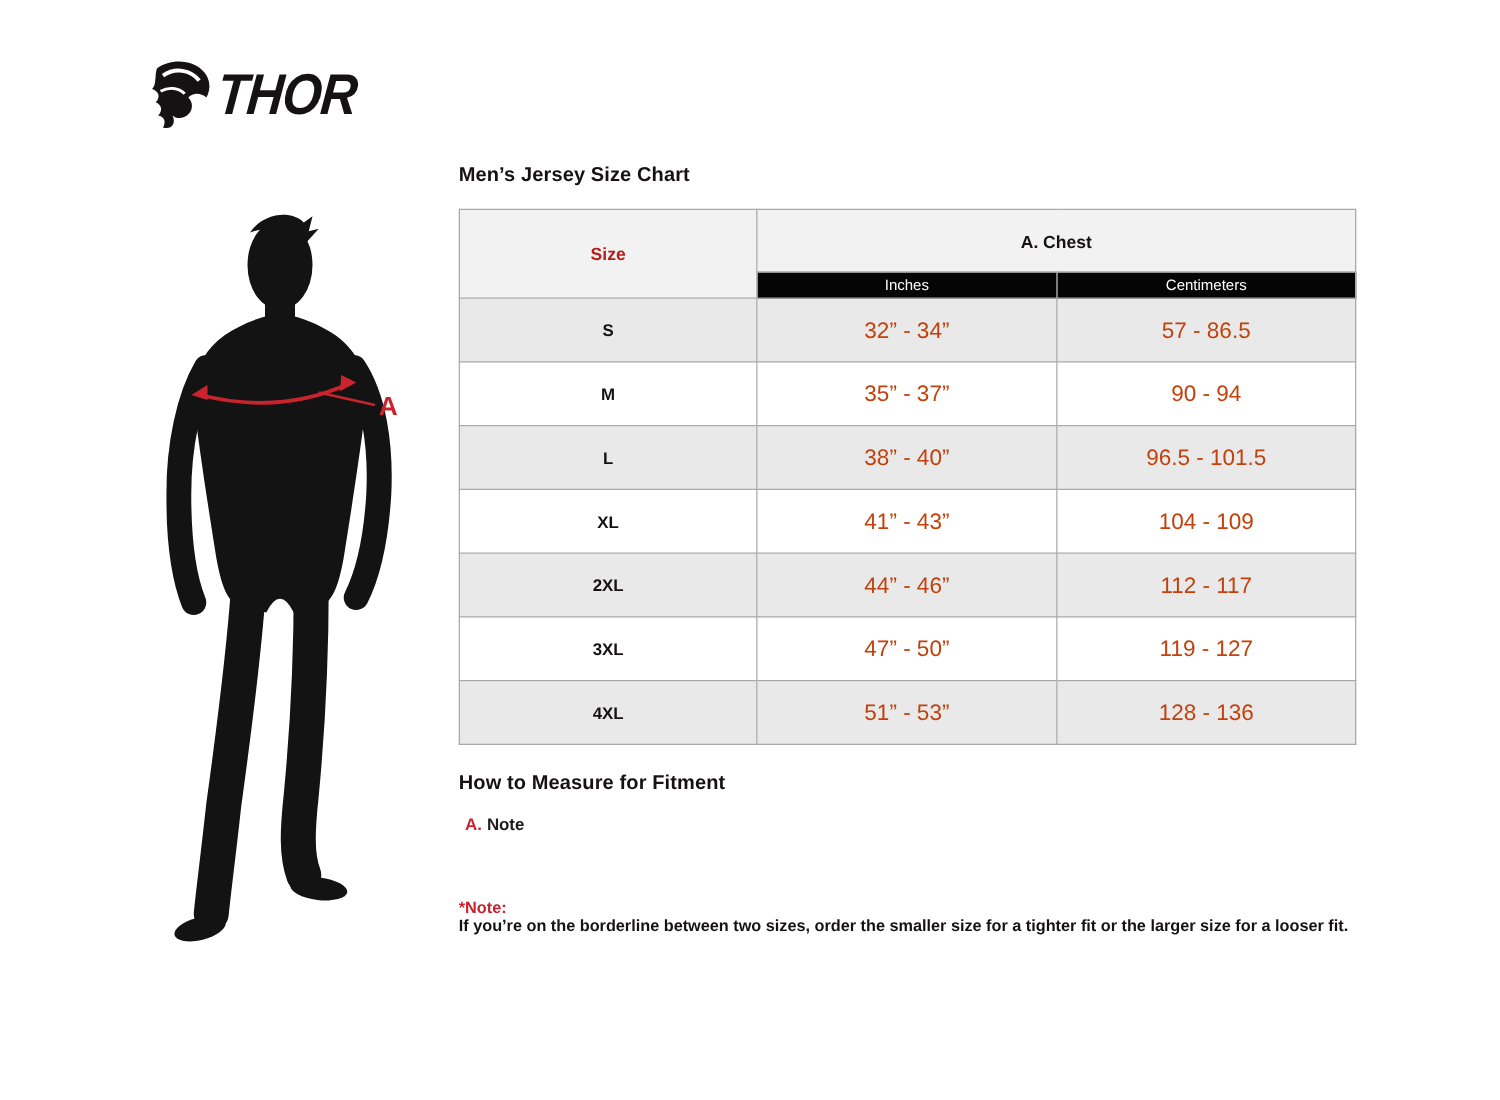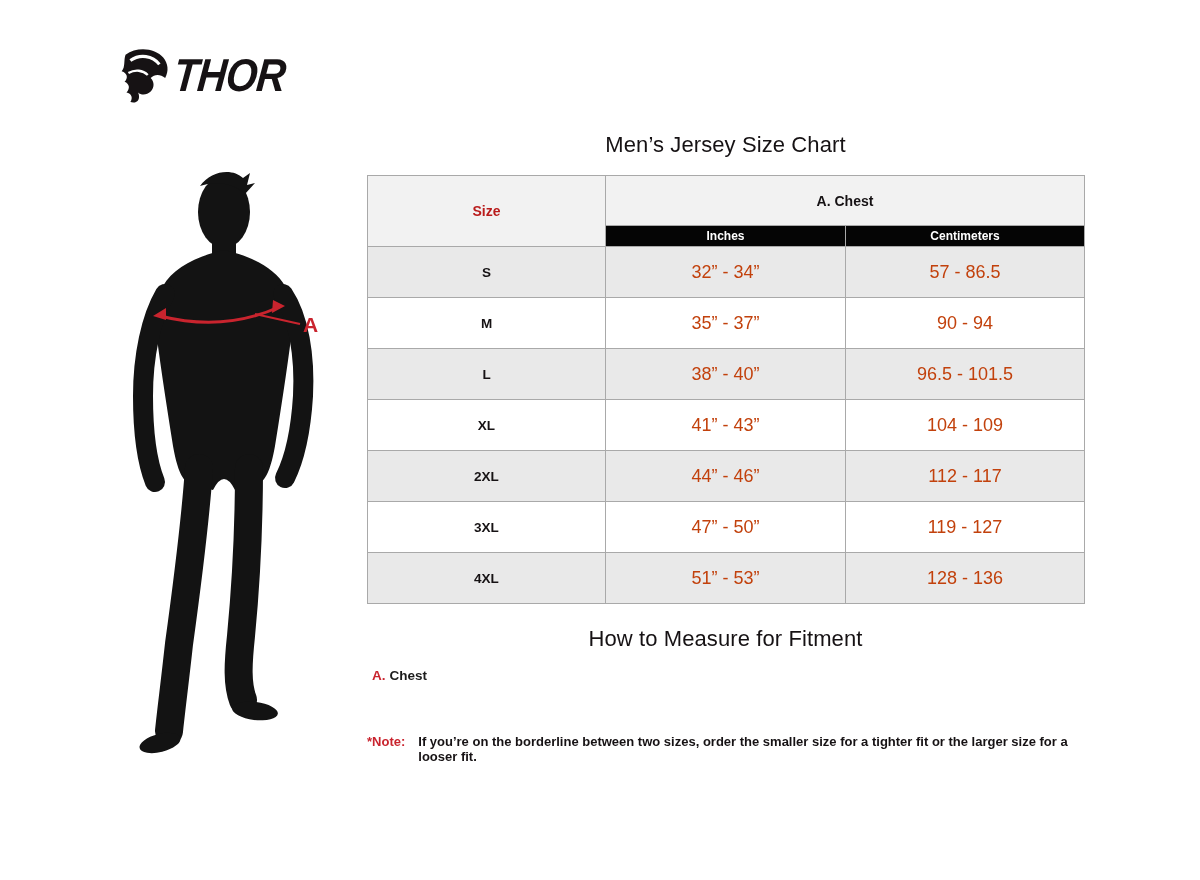--- a/index.html
+++ b/index.html
@@ -12,45 +12,45 @@
   .wordmark { font-size:46px; font-weight:bold; font-style:italic;
     letter-spacing:-1px; color:#161214;
     transform:scaleX(.88) skewX(-6deg); transform-origin:left center;
     margin-left:4px; line-height:1; }
 
   
   .figure { left:133px; top:166px; }
 
   
   .main { left:367px; top:132px; width:717px; }
-  .section-title { font-size:22px; font-weight:normal; color:#161214; letter-spacing:.1px;text-align:center; }
+  .section-title { font-size:16px; font-weight:bold; color:#161214; letter-spacing:.1px; }
 
   table.sizes { border-collapse:collapse; width:717px; margin-top:17px;
     table-layout:fixed; }
   table.sizes col.c1 { width:238px; } table.sizes col.c2 { width:240px; }
   table.sizes col.c3 { width:239px; }
   table.sizes th, table.sizes td { border:1px solid #a9a9a9; text-align:center;
     vertical-align:middle; }
   th.size-col { background:#f2f2f2; font-size:14px; color:#b91c1c; }
   th.group-col { background:#f2f2f2; font-size:14px; color:#161214; height:50px; }
   tr.units th { background:#050505; color:#ffffff; font-size:12px; height:21px;
-    font-weight:bold; }
+    font-weight:normal; }
   table.sizes td { height:51px; font-size:18px; color:#c2410c; }
   table.sizes td.size { font-weight:bold; color:#161214; font-size:13.5px; }
   tr.alt td { background:#e9e9e9; }
   tr.plain td { background:#ffffff; }
 
   .howto { margin-top:22px; }
   .measure-item { margin-top:16px; padding-left:5px; }
   .measure-head { font-size:13.5px; font-weight:bold; }
   .measure-key { color:#c9242e; margin-right:4px; }
   .measure-desc { font-size:12px; color:#2a2a2a; line-height:1.45;
     max-width:360px; margin-top:3px; }
 
-  .note { margin-top:51px; display:flex; font-size:13px; font-weight:bold; }
+  .note { margin-top:51px; display:flex; font-size:13px; font-weight:bold;flex-direction:column; }
   .note-prefix { color:#c9242e; margin-right:13px; white-space:nowrap; }
   .note-text { color:#161214; }
 
   
   .footer { left:115px; top:800px; font-size:12px; color:#4f4f4f; line-height:1.38; }
 </style>
 </head>
 <body>
 
 <div class="abs logo">
@@ -151,21 +151,21 @@
         <td>51” - 53”</td>
         <td>128 - 136</td>
       </tr>
     </tbody>
   </table>
 
   <div class="howto">
     <div class="section-title">How to Measure for Fitment</div>
     <div class="measure-item">
       <div class="measure-head">
-        <span class="measure-key">A.</span><span>Chest</span>
+        <span class="measure-key">A.</span><span>Note</span>
       </div>
     </div>
   </div>
 
   <div class="note">
     <span class="note-prefix">*Note:</span>
     <span class="note-text">If you’re on the borderline between two sizes, order the smaller size for a tighter fit or the larger size for a looser fit.</span>
   </div>
 </div>
 

